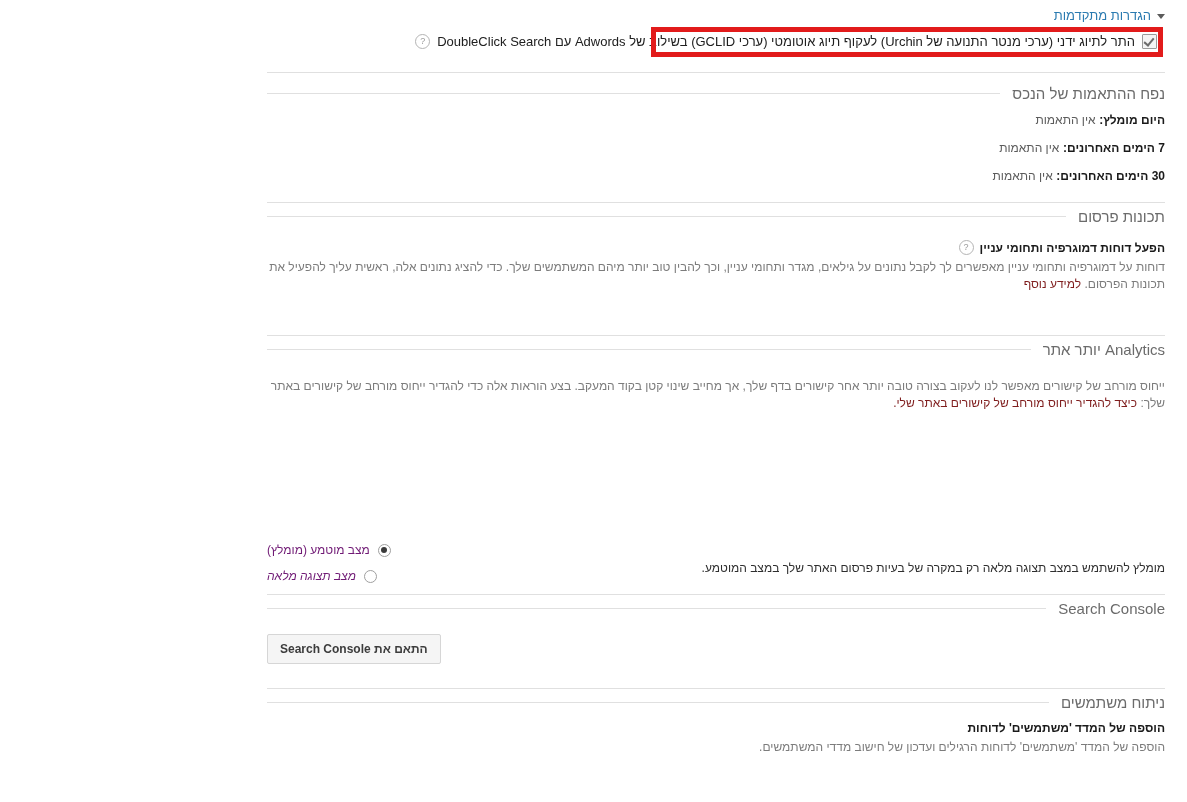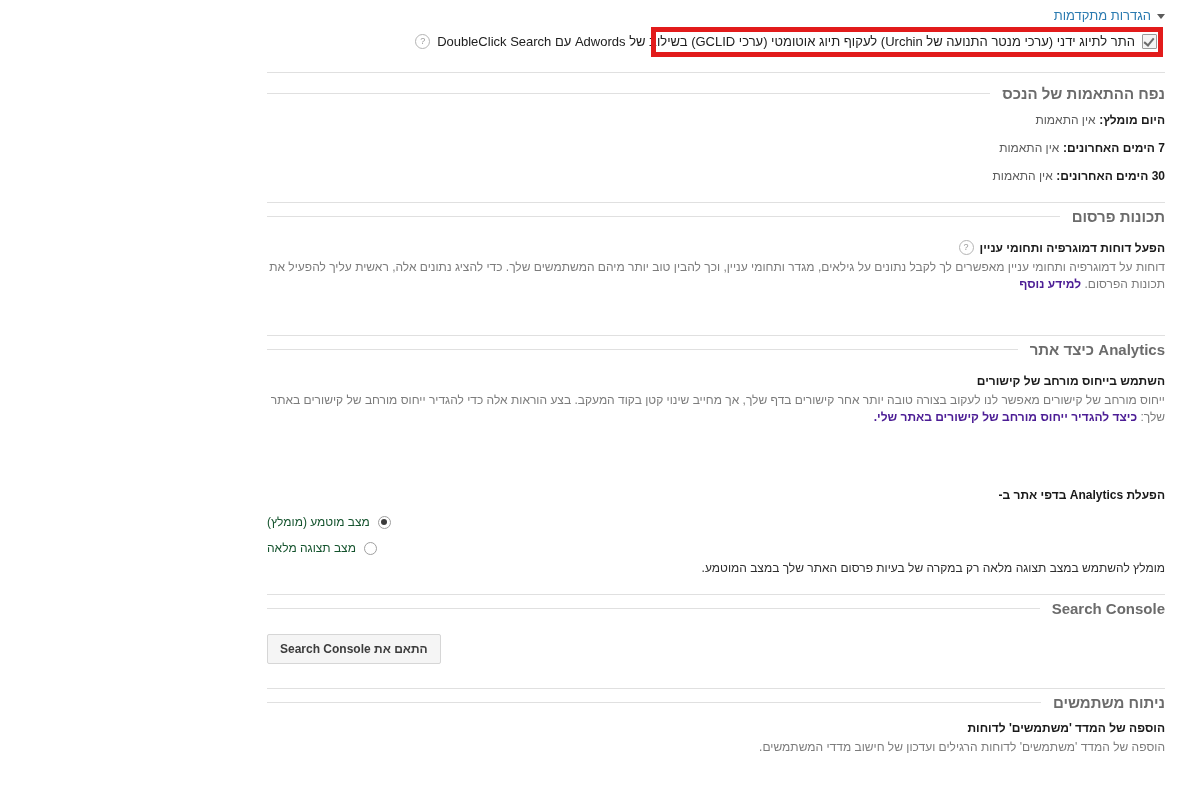--- a/index.html
+++ b/index.html
@@ -113,21 +113,21 @@
     right: 22px;
     left: 22px;
   }
   .sec-title {
     display: flex;
     flex-direction: row;
     align-items: center;
     gap: 12px;
     font-size: 15px;
     color: #6b6b6b;
-    font-weight: 700;
+    font-weight: 400;
     white-space: nowrap;
   }
   .sec-title .label { flex: 0 0 auto; }
   .sec-title .rule {
     flex: 1 1 auto;
     height: 1px;
     background: #e0e0e0;
   }
 
   .hr-full {
@@ -146,24 +146,23 @@
   .muted-line {
     font-size: 12px;
     color: #5b5b5b;
   }
   .desc {
     font-size: 12px;
     color: #7c7c7c;
     line-height: 17px;
   }
   .desc a, .linkish {
-    color: #4c1d95;
+    color: #7f1d1d;
     text-decoration: none;
     cursor: pointer;
-    font-weight: bold;
   }
 
   
   .toggle {
     display: inline-flex;
     flex-direction: row;
     align-items: stretch;
     height: 26px;
     width: 70px;
     cursor: pointer;
@@ -196,22 +195,23 @@
   }
 
   
   .radio-row {
     display: flex;
     flex-direction: row;
     align-items: center;
     justify-content: flex-start;
     gap: 8px;
     font-size: 12px;
-    color: #14532d;
+    color: #701a75;
     height: 20px;
+    margin-top: 28px;
   }
   .radio {
     width: 13px;
     height: 13px;
     border-radius: 50%;
     border: 1px solid #a0a0a0;
     background: #fff;
     position: relative;
     flex: 0 0 auto;
     box-sizing: border-box;
@@ -313,53 +313,49 @@
       <span class="track">מופעל</span>
       <span class="knob"></span>
     </div>
   </div>
   <div class="redbox" style="top:277px; left:1031px; width:150px; height:48px;"></div>
 
   <div class="hr-full" style="top: 335px;"></div>
 
   <div class="section" style="top: 341px;">
     <div class="sec-title">
-      <span class="label">Analytics כיצד אתר</span>
+      <span class="label">Analytics יותר אתר</span>
       <span class="rule"></span>
     </div>
   </div>
 
   <div class="section" style="top: 374px;">
-    <div class="lbl-bold">השתמש בייחוס מורחב של קישורים</div>
     <div class="desc" style="margin-top:4px;">
       <span>ייחוס מורחב של קישורים מאפשר לנו לעקוב בצורה טובה יותר אחר קישורים בדף שלך, אך מחייב שינוי קטן בקוד המעקב. בצע הוראות אלה כדי להגדיר ייחוס מורחב של קישורים באתר שלך:</span>
       <span class="linkish">כיצד להגדיר ייחוס מורחב של קישורים באתר שלי.</span>
     </div>
   </div>
 
   <div style="position:absolute; top:440px; left:1044px;">
     <div class="toggle">
       <span class="track">מופעל</span>
       <span class="knob"></span>
     </div>
   </div>
   <div class="redbox" style="top:430px; left:1031px; width:150px; height:48px;"></div>
 
-  <div class="section" style="top: 488px;">
-    <div class="lbl-bold">הפעלת Analytics בדפי אתר ב-</div>
-  </div>
 
   <div style="position:absolute; top:512px; right:22px; left:22px; display:flex; justify-content:flex-start;">
     <div class="radio-row" style="margin-right:auto;">
       <span class="radio checked"></span>
       <span>מצב מוטמע (מומלץ)</span>
     </div>
   </div>
   <div style="position:absolute; top:538px; right:22px; left:22px; display:flex; justify-content:flex-start;">
-    <div class="radio-row" style="margin-right:auto;">
+    <div class="radio-row" style="margin-right:auto;font-style:italic;">
       <span class="radio"></span>
       <span>מצב תצוגה מלאה</span>
     </div>
   </div>
 
   <div class="section" style="top: 561px;">
     <div style="font-size:12px; color:#2f2f2f;">מומלץ להשתמש במצב תצוגה מלאה רק במקרה של בעיות פרסום האתר שלך במצב המוטמע.</div>
   </div>
 
   <div class="hr-full" style="top: 594px;"></div>

